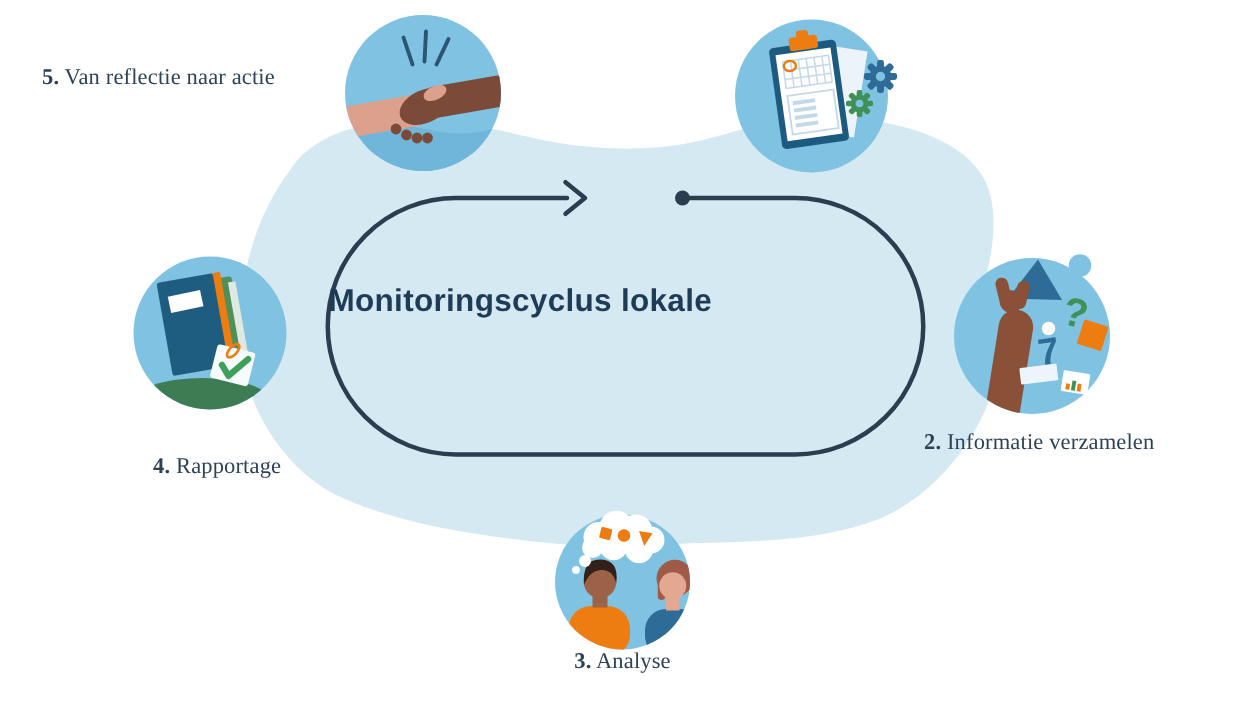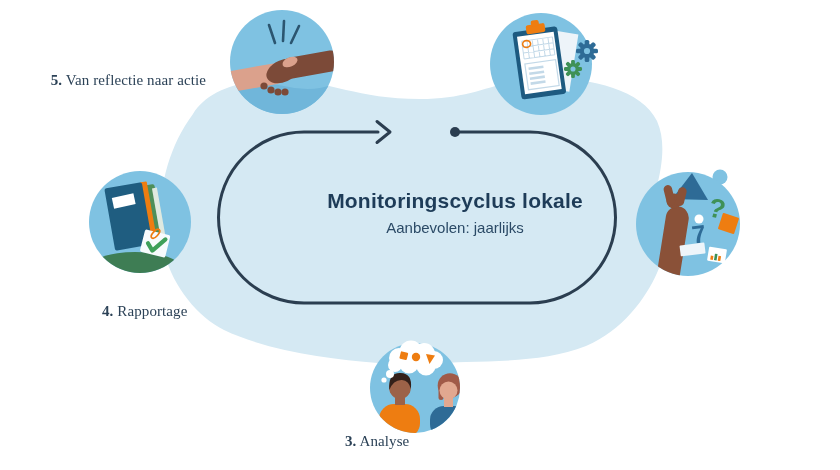--- a/index.html
+++ b/index.html
@@ -17,21 +17,21 @@
     font-family:"Liberation Sans",sans-serif;
   }
   #cycle-svg{position:absolute;left:0;top:0;}
   .icon-svg{position:absolute;overflow:visible;}
   .step-label{
     position:absolute;font-family:"Liberation Serif",serif;font-size:15px;
     color:#2c4257;white-space:nowrap;letter-spacing:.1px;
   }
   .step-label .num{font-weight:700;}
   #center-text{
-    position:absolute;left:219px;top:190px;width:472px;text-align:center;
+    position:absolute;left:219px;top:190px;width:472px;text-align:left;
     color:var(--text-navy);
   }
   #center-title{font-weight:700;font-size:21px;line-height:22.5px;letter-spacing:.2px;}
   #center-subtitle{margin-top:6px;font-size:15px;color:#2b4a66;}
 </style>
 </head>
 <body>
 
 <div id="canvas">
 
@@ -51,21 +51,20 @@
          C 155 212, 162 155, 193 114 Z"></path>
     <path d="M 455 132 H 530 A 85.5 85.5 0 0 1 530 303 H 304 A 85.5 85.5 0 0 1 304 132 H 378" fill="none" stroke="var(--navy)" stroke-width="3" stroke-linecap="round"></path>
     <polyline points="377,121.5 390,132 377,142.5" fill="none" stroke="var(--navy)" stroke-width="3" stroke-linecap="round" stroke-linejoin="round"></polyline>
     <circle cx="455" cy="132" r="5" fill="var(--navy)"></circle>
   </svg>
 
   <div id="center-text">
     <div id="center-title">
       <div>Monitoringscyclus lokale</div>
     </div>
-    <div id="center-subtitle">Aanbevolen: jaarlijks</div>
   </div>
 
   <svg class="icon-svg" style="left:230px;top:10px" width="104" height="104" viewBox="0 0 104 104">
     <defs>
         <clipPath id="clip-hs">
           <circle cx="52" cy="52" r="52"></circle>
         </clipPath>
       </defs>
     <circle cx="52" cy="52" r="52" fill="var(--icon-circle-blue)"></circle>
     <g clip-path="url(#clip-hs)">
@@ -78,21 +77,21 @@
       <rect x="-8" y="57" width="64" height="21" rx="10.5" transform="rotate(-10 24 67)" fill="#dba18c"></rect>
       <rect x="50" y="44" width="62" height="21" rx="10.5" transform="rotate(-10 81 54)" fill="#7c4a38"></rect>
       <ellipse cx="53" cy="61" rx="17.5" ry="11" transform="rotate(-24 53 61)" fill="#7c4a38"></ellipse>
       <circle cx="34" cy="76" r="3.6" fill="#7c4a38"></circle>
       <circle cx="41" cy="80" r="3.6" fill="#7c4a38"></circle>
       <circle cx="48" cy="82" r="3.6" fill="#7c4a38"></circle>
       <circle cx="55" cy="82" r="3.6" fill="#7c4a38"></circle>
       <ellipse cx="60" cy="52" rx="8" ry="4.6" transform="rotate(-24 60 52)" fill="#dba18c"></ellipse>
     </g>
   </svg>
-  <div class="step-label" style="left:28px;top:72px;width:178px;text-align:right">
+  <div class="step-label" style="left:28px;top:44px;width:178px;text-align:left">
     <span class="num">5.</span>
     <span>Van reflectie naar actie</span>
   </div>
 
   <svg class="icon-svg" style="left:490px;top:12px" width="112" height="106" viewBox="0 0 112 106">
     <circle cx="51" cy="52" r="51" fill="var(--icon-circle-blue)"></circle>
     <rect x="58" y="20" width="26" height="58" fill="#edf4f9" transform="rotate(9 71 49)"></rect>
     <g transform="rotate(-8 49 52)">
       <rect x="27" y="17" width="45" height="68" rx="3" fill="#1d5a80"></rect>
       <rect x="31" y="22" width="37" height="58" fill="#ffffff"></rect>
@@ -149,20 +148,24 @@
     <rect x="84" y="55" width="17" height="17" rx="1" transform="rotate(18 92.5 63.5)" fill="var(--orange)"></rect>
     <text x="56" y="83" font-family="Liberation Sans, sans-serif" font-weight="bold" font-size="25" fill="var(--mid-blue)" transform="rotate(-8 62 74)">7</text>
     <rect x="44" y="84" width="25" height="11" rx="1" fill="#eef5fa" transform="rotate(-7 56 89)"></rect>
     <g transform="rotate(9 81 95)">
       <rect x="72" y="88" width="18" height="14" rx="1" fill="#ffffff"></rect>
       <rect x="75" y="96.5" width="2.6" height="4" fill="var(--orange)"></rect>
       <rect x="78.8" y="94" width="2.6" height="6.5" fill="var(--green)"></rect>
       <rect x="82.6" y="95.5" width="2.6" height="5" fill="var(--orange)"></rect>
     </g>
   </svg>
+  <div class="step-label" style="left:616px;top:287px">
+    <span class="num">2.</span>
+    <span>Informatie verzamelen</span>
+  </div>
 
   <svg class="icon-svg" style="left:370px;top:343px" width="90" height="90" viewBox="0 0 90 90">
     <defs>
         <clipPath id="clip-ppl">
           <circle cx="45" cy="45" r="45"></circle>
         </clipPath>
       </defs>
     <circle cx="45" cy="45" r="45" fill="var(--icon-circle-blue)"></circle>
     <g clip-path="url(#clip-ppl)">
       <rect x="9" y="61" width="41" height="34" rx="15" fill="var(--orange)"></rect>
@@ -186,21 +189,21 @@
           <circle cx="39" cy="21" r="9.5"></circle>
         <circle cx="25" cy="22" r="7"></circle>
           <circle cx="20" cy="31" r="4"></circle>
           <circle cx="14" cy="37" r="2.6"></circle>
       </g>
       <rect x="30" y="9" width="7.5" height="7.5" rx="1" transform="rotate(14 34 13)" fill="var(--orange)"></rect>
       <circle cx="46" cy="14" r="4.2" fill="var(--orange)"></circle>
       <polygon points="56,11 65,12.5 59.5,21" fill="var(--orange)"></polygon>
     </g>
   </svg>
-  <div class="step-label" style="left:345px;top:433px;width:140px;">
+  <div class="step-label" style="left:345px;top:433px;width:140px;text-align:center">
     <span class="num">3.</span>
     <span>Analyse</span>
   </div>
 
   <svg class="icon-svg" style="left:89px;top:171px" width="102" height="102" viewBox="0 0 102 102">
     <defs>
         <clipPath id="clip-fld">
           <circle cx="51" cy="51" r="51"></circle>
         </clipPath>
       </defs>

